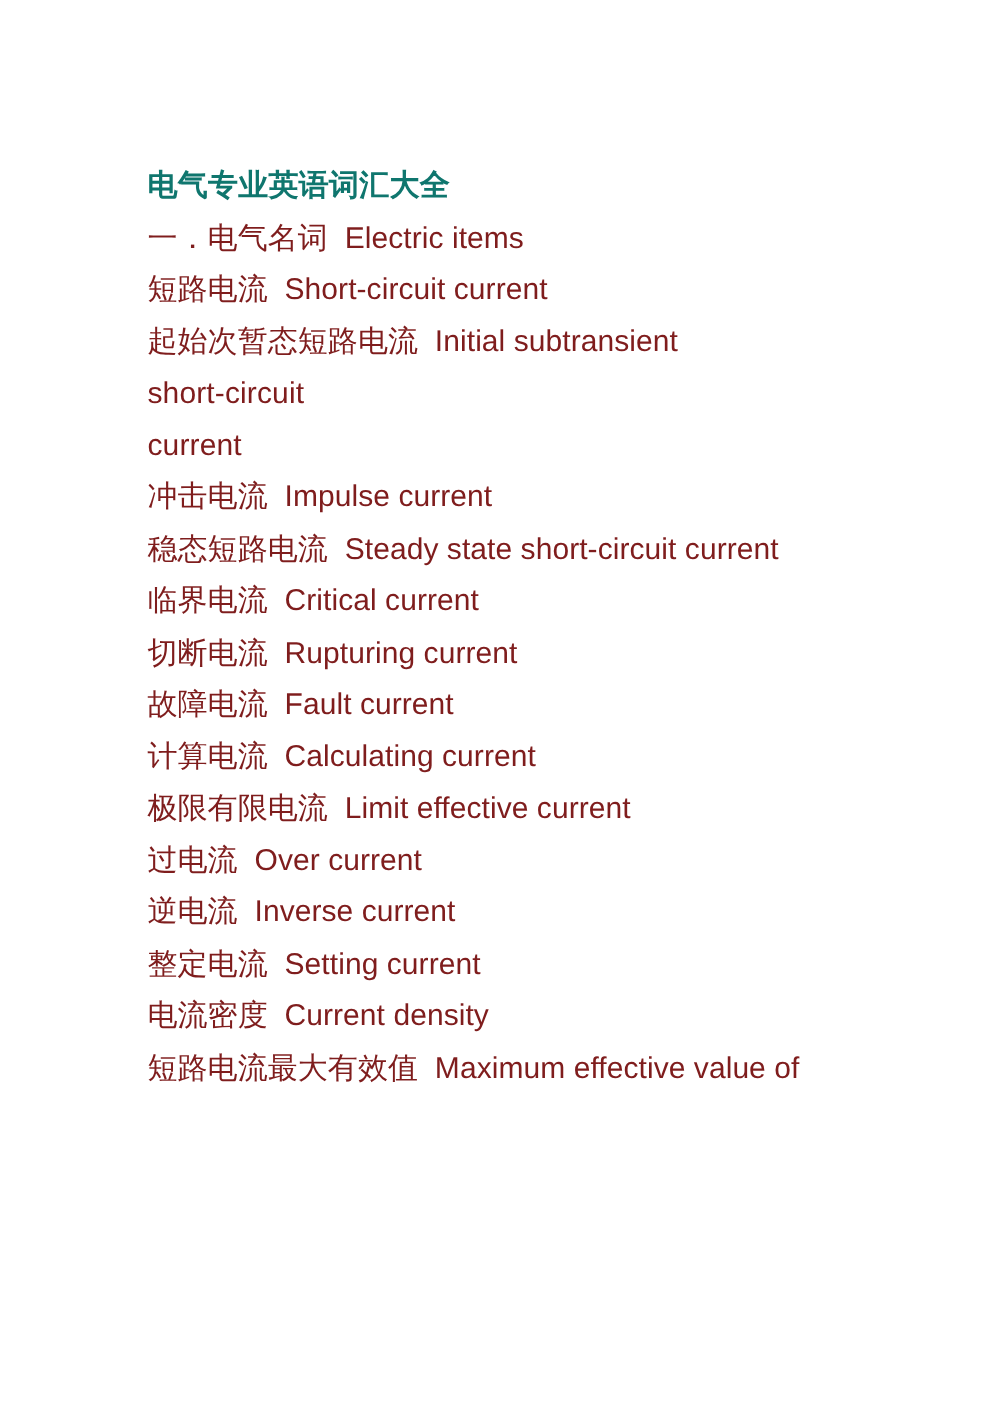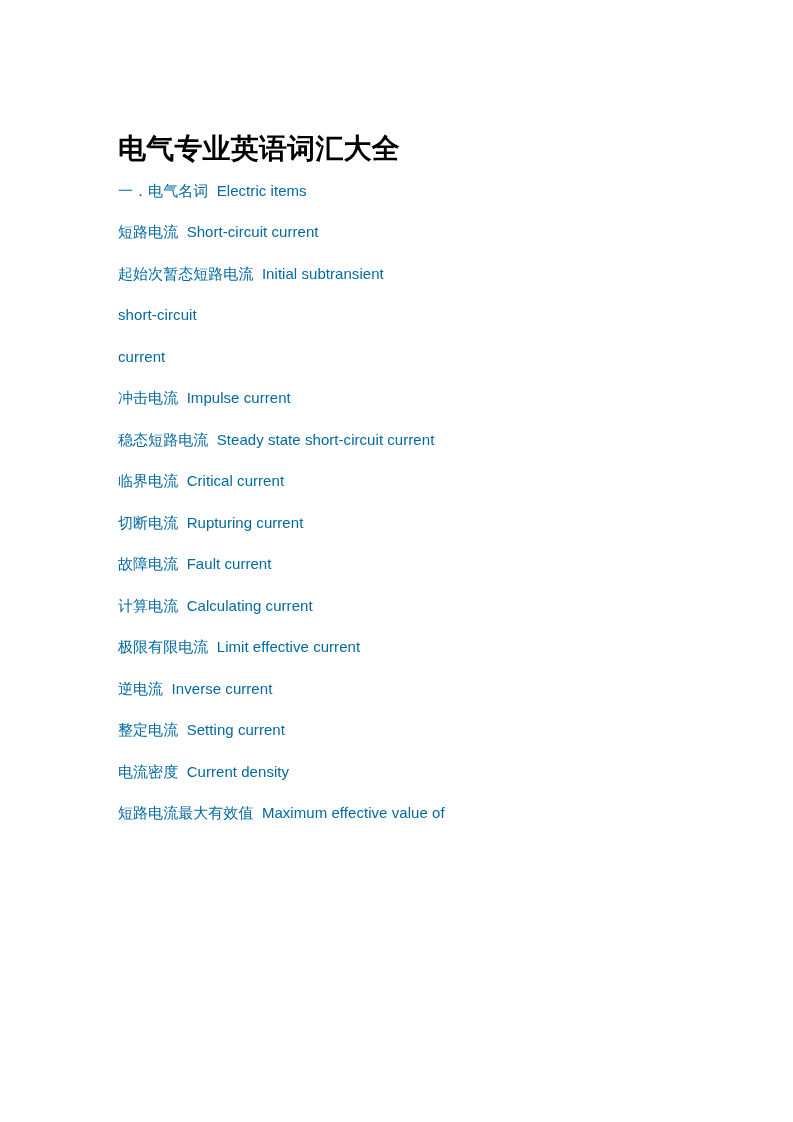--- a/index.html
+++ b/index.html
@@ -25,41 +25,41 @@
   }
 
   .doc-body {
     position: absolute;
     left: 118px;
     top: 128px;
     width: 600px;
   }
 
   .doc-title {
-    font-size: 28px;
+    font-size: 24px;
     font-weight: bold;
     line-height: 41.5px;
     letter-spacing: 0.2px;
     white-space: pre;
     margin: 0 0 0 0;
-    color: #000000;
+    color: #0f766e;
   }
 
   .vocab-list {
     list-style: none;
     margin: 0;
     padding: 0;
   }
 
   .vocab-line {
-    font-size: 15px;
+    font-size: 24px;
     font-weight: normal;
     line-height: 41.5px;
     white-space: pre;
-    color: #0369a1;
+    color: #7f1d1d;
     letter-spacing: 0.05px;
   }
 
   
   .vocab-line.continuation {
     letter-spacing: 0.1px;
   }
 </style>
 </head>
 <body>
@@ -75,20 +75,21 @@
       <div class="vocab-line">起始次暂态短路电流  Initial subtransient</div>
       <div class="vocab-line continuation">short-circuit</div>
       <div class="vocab-line continuation">current</div>
       <div class="vocab-line">冲击电流  Impulse current</div>
       <div class="vocab-line">稳态短路电流  Steady state short-circuit current</div>
       <div class="vocab-line">临界电流  Critical current</div>
       <div class="vocab-line">切断电流  Rupturing current</div>
       <div class="vocab-line">故障电流  Fault current</div>
       <div class="vocab-line">计算电流  Calculating current</div>
       <div class="vocab-line">极限有限电流  Limit effective current</div>
+      <div class="vocab-line">过电流  Over current</div>
       <div class="vocab-line">逆电流  Inverse current</div>
       <div class="vocab-line">整定电流  Setting current</div>
       <div class="vocab-line">电流密度  Current density</div>
       <div class="vocab-line">短路电流最大有效值  Maximum effective value of</div>
     </div>
 
   </div>
 </div>
 
 </body></html>

